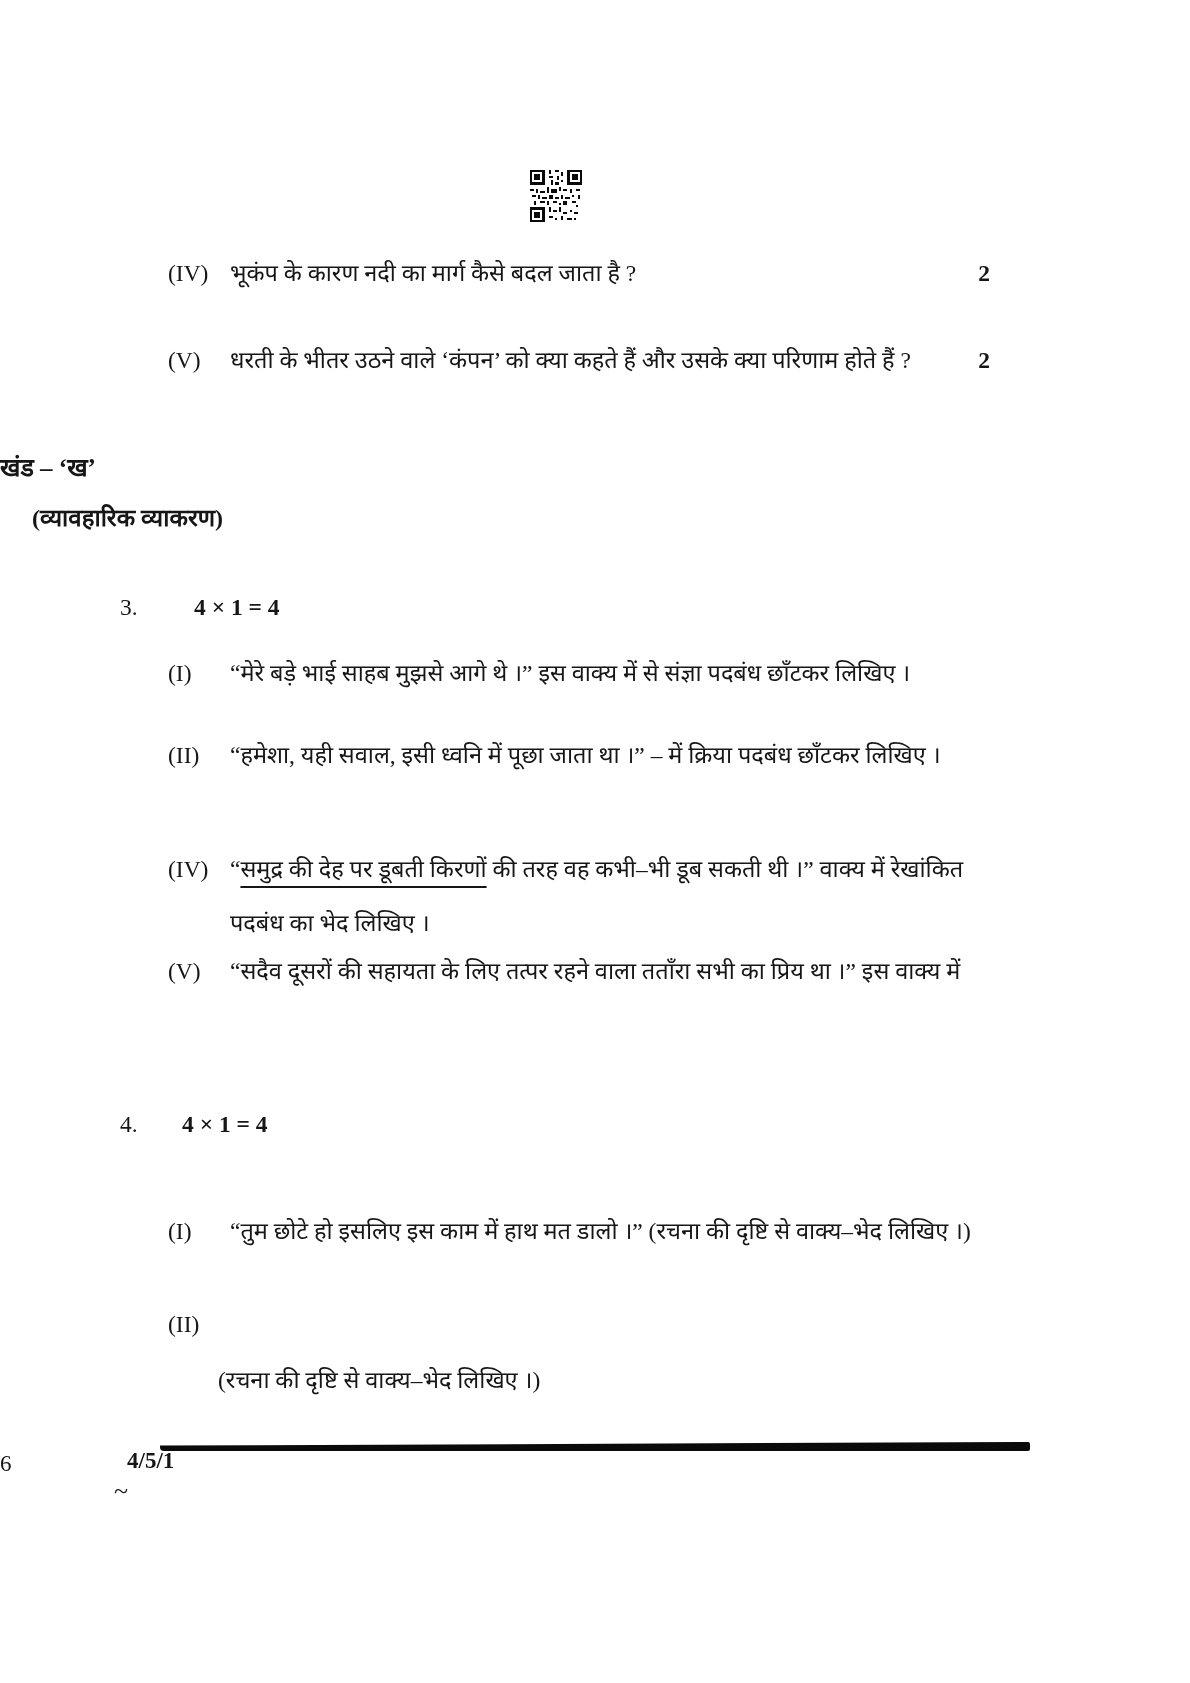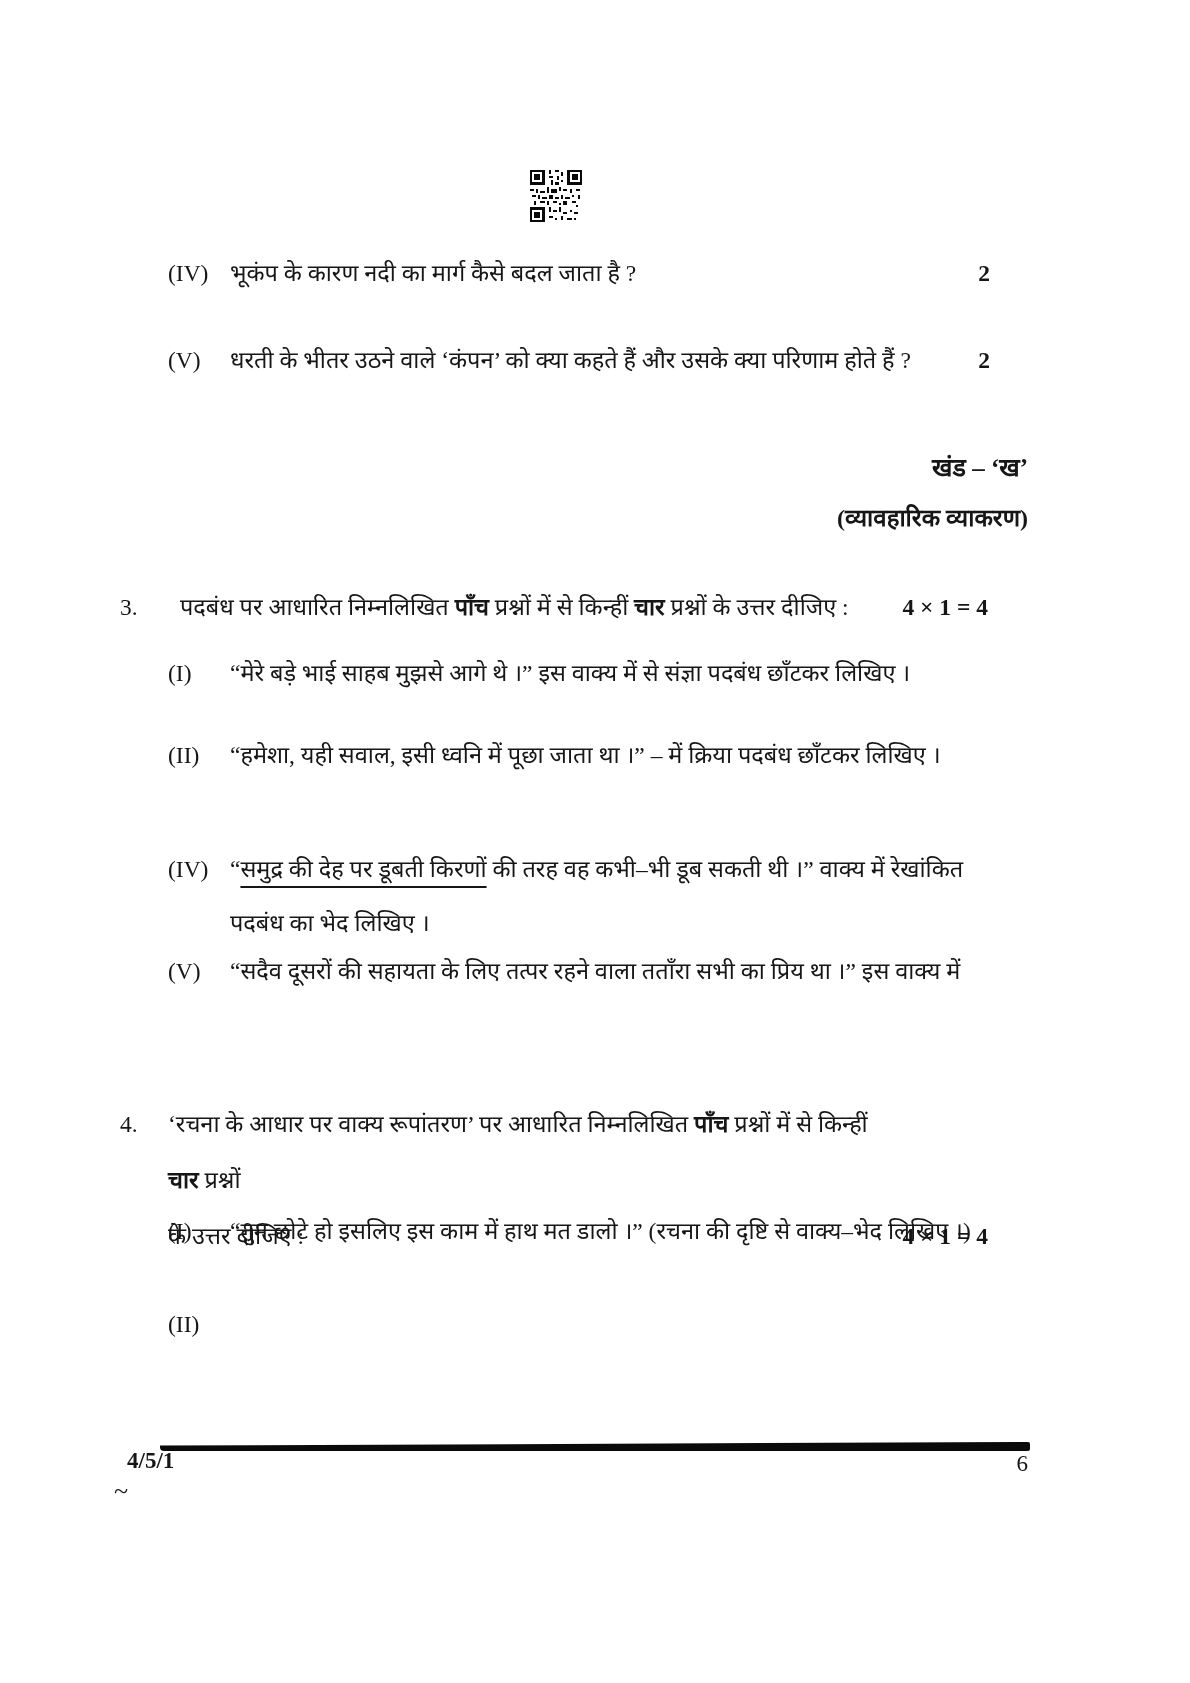--- a/index.html
+++ b/index.html
@@ -16,21 +16,21 @@
   .abs { position:absolute; }
   .row { position:absolute; display:flex; align-items:flex-start; }
   .qnum   { flex:0 0 50px; }
   .mainnum{ flex:0 0 48px; }
   .qtext  { flex:1 1 auto; }
   .marks  { flex:0 0 auto; margin-left:14px; white-space:nowrap; align-self:flex-end; font-weight:600; }
   .fs  { font-size:23.5px; line-height:54px;gap:12px; }
   .fs55{ font-size:23.5px; line-height:56px; }
   .b { font-weight:700; }
   .u { text-decoration:underline; text-underline-offset:9px; text-decoration-thickness:1.5px; }
-  .center { left:0; width:1028px; text-align:right; }
+  .center { left:0; width:1028px; text-align:left; }
   .heading { font-weight:700; font-size:25px; line-height:36px; }
   .qr { position:absolute; left:530px; top:170px; }
   .footer-bar {
     position:absolute; left:160px; top:1442px;
     width:870px; height:9px; background:#0a0a0a;
     border-radius:4px 2px 2px 4px;
     clip-path:polygon(0 40%, 100% 0, 100% 100%, 0 100%);
   }
   .footer-code { position:absolute; left:116px; top:1446px; font-size:23px; font-weight:700; line-height:30px;margin-left:11px; }
   .footer-page { position:absolute; top:1449px; font-size:23px; line-height:30px; }
@@ -117,21 +117,20 @@
     <div class="qnum">(V)</div>
     <div class="qtext">धरती के भीतर उठने वाले ‘कंपन’ को क्या कहते हैं और उसके क्या परिणाम होते हैं ?</div>
     <div class="marks">2</div>
   </div>
 
   <div class="abs center heading" style="top:450px;">खंड – ‘ख’</div>
   <div class="abs center heading" style="top:500px; font-size:24px;padding-left:32px;">(व्यावहारिक व्याकरण)</div>
 
   <div class="row fs" style="left:120px; top:580px; width:868px;">
     <div class="mainnum">3.</div>
-    <div class="qtext"><span>पदबंध पर आधारित निम्नलिखित </span><span class="b">पाँच</span><span> प्रश्नों में से किन्हीं </span><span class="b">चार</span><span> प्रश्नों के उत्तर दीजिए :</span></div>
     <div class="marks">4 × 1 = 4</div>
   </div>
 
   <div class="row fs" style="left:168px; top:646px; width:874px;">
     <div class="qnum">(I)</div>
     <div class="qtext"><span>“मेरे बड़े भाई साहब मुझसे आगे थे ।” इस वाक्य में से संज्ञा पदबंध छाँटकर लिखिए ।</span></div>
   </div>
 
   <div class="row fs" style="left:168px; top:728px; width:874px;">
     <div class="qnum">(II)</div>
@@ -144,32 +143,31 @@
     <div class="qtext"><span>“</span><span class="u">समुद्र की देह पर डूबती किरणों</span><span> की तरह वह कभी–भी डूब सकती थी ।” वाक्य में रेखांकित</span><br><span>पदबंध का भेद लिखिए ।</span></div>
   </div>
 
   <div class="row fs" style="left:168px; top:944px; width:874px;">
     <div class="qnum">(V)</div>
     <div class="qtext"><span>“सदैव दूसरों की सहायता के लिए तत्पर रहने वाला तताँरा सभी का प्रिय था ।” इस वाक्य में</span><br></div>
   </div>
 
   <div class="row fs55" style="left:120px; top:1096px; width:868px;">
     <div class="mainnum">4.</div>
-    <div class="qtext"><span>‘रचना के आधार पर वाक्य रूपांतरण’ पर आधारित निम्नलिखित </span><span class="b">पाँच</span><span> प्रश्नों में से किन्हीं </span><span class="b">चार</span><span> प्रश्नों</span><br><span>के उत्तर दीजिए :</span></div>
     <div class="marks">4 × 1 = 4</div>
   </div>
 
   <div class="row fs" style="left:168px; top:1204px; width:874px;">
     <div class="qnum">(I)</div>
     <div class="qtext"><span>“तुम छोटे हो इसलिए इस काम में हाथ मत डालो ।” (रचना की दृष्टि से वाक्य–भेद लिखिए ।)</span></div>
   </div>
 
   <div class="row fs55" style="left:168px; top:1296px; width:874px;">
     <div class="qnum">(II)</div>
-    <div class="qtext"><br></div>
+    <div class="qtext"><br><span>(रचना की दृष्टि से वाक्य–भेद लिखिए ।)</span></div>
   </div>
 
   <div class="footer-bar"></div>
   <div class="footer-code">4/5/1</div>
   <div class="footer-page center">6</div>
   <div class="footer-tilde">~</div>
 
 </div>
 
 </body></html>

